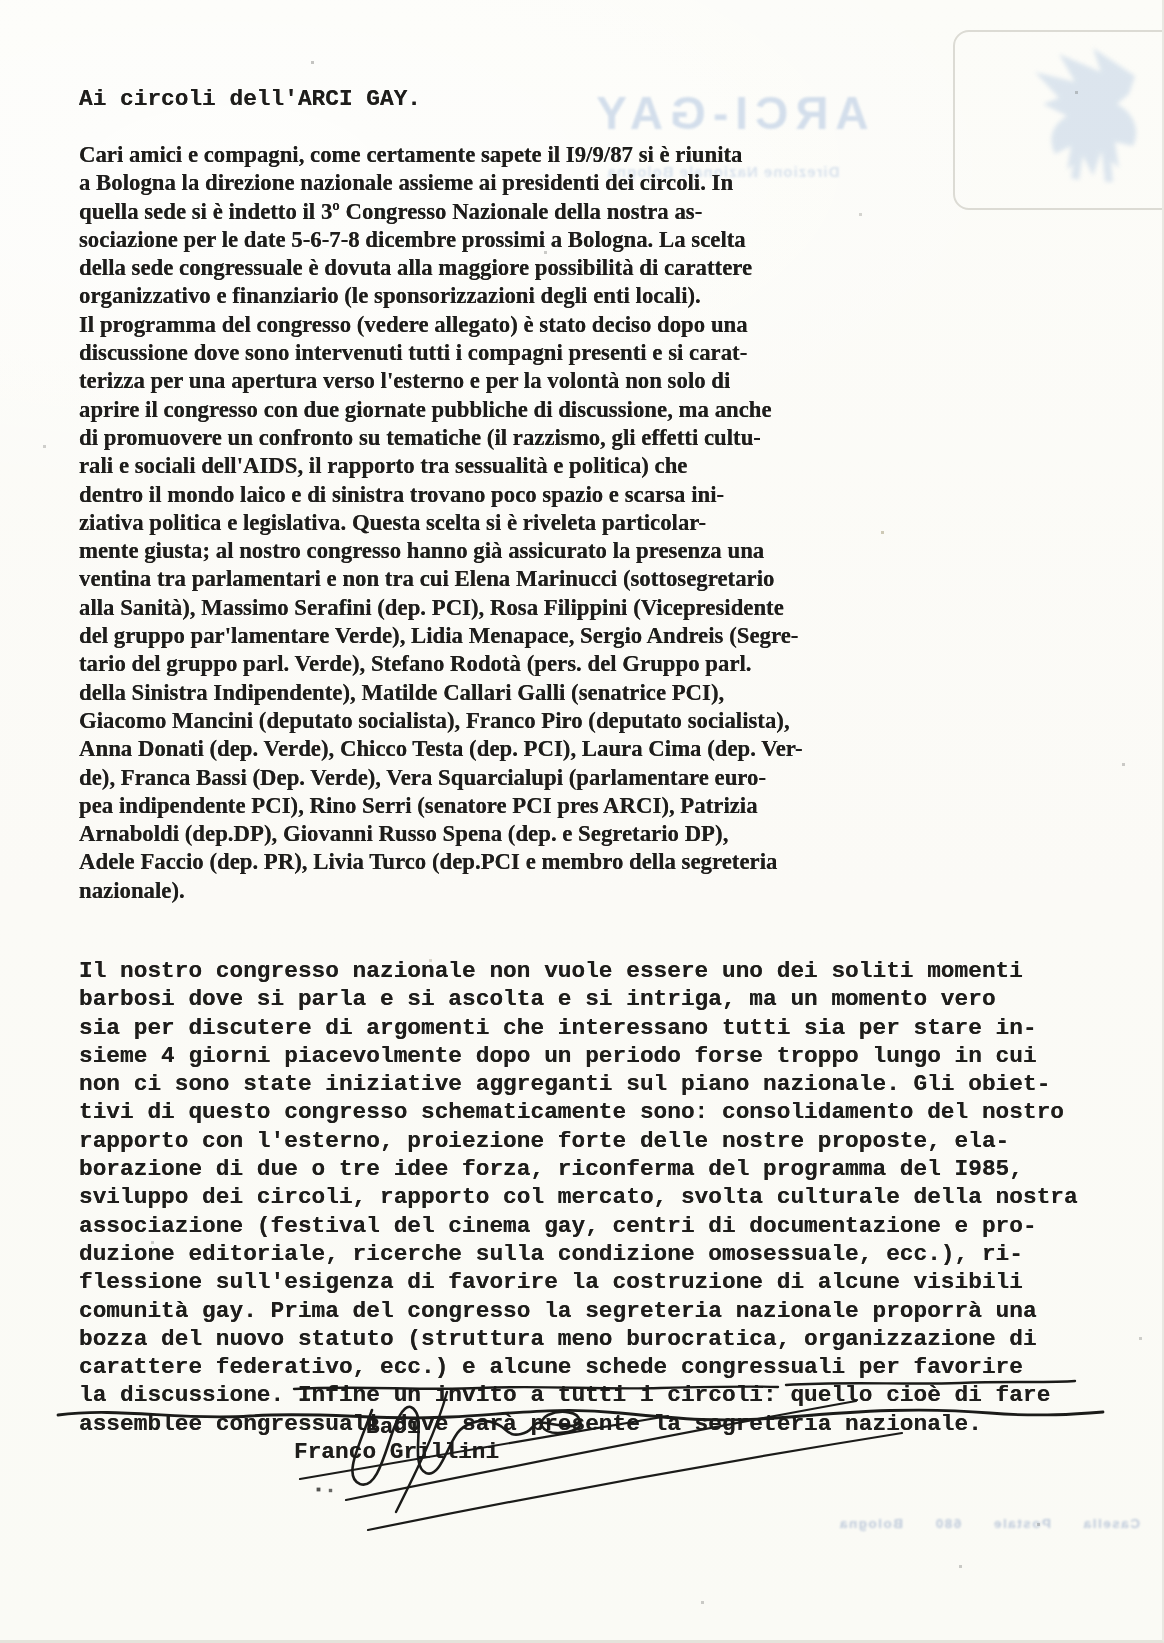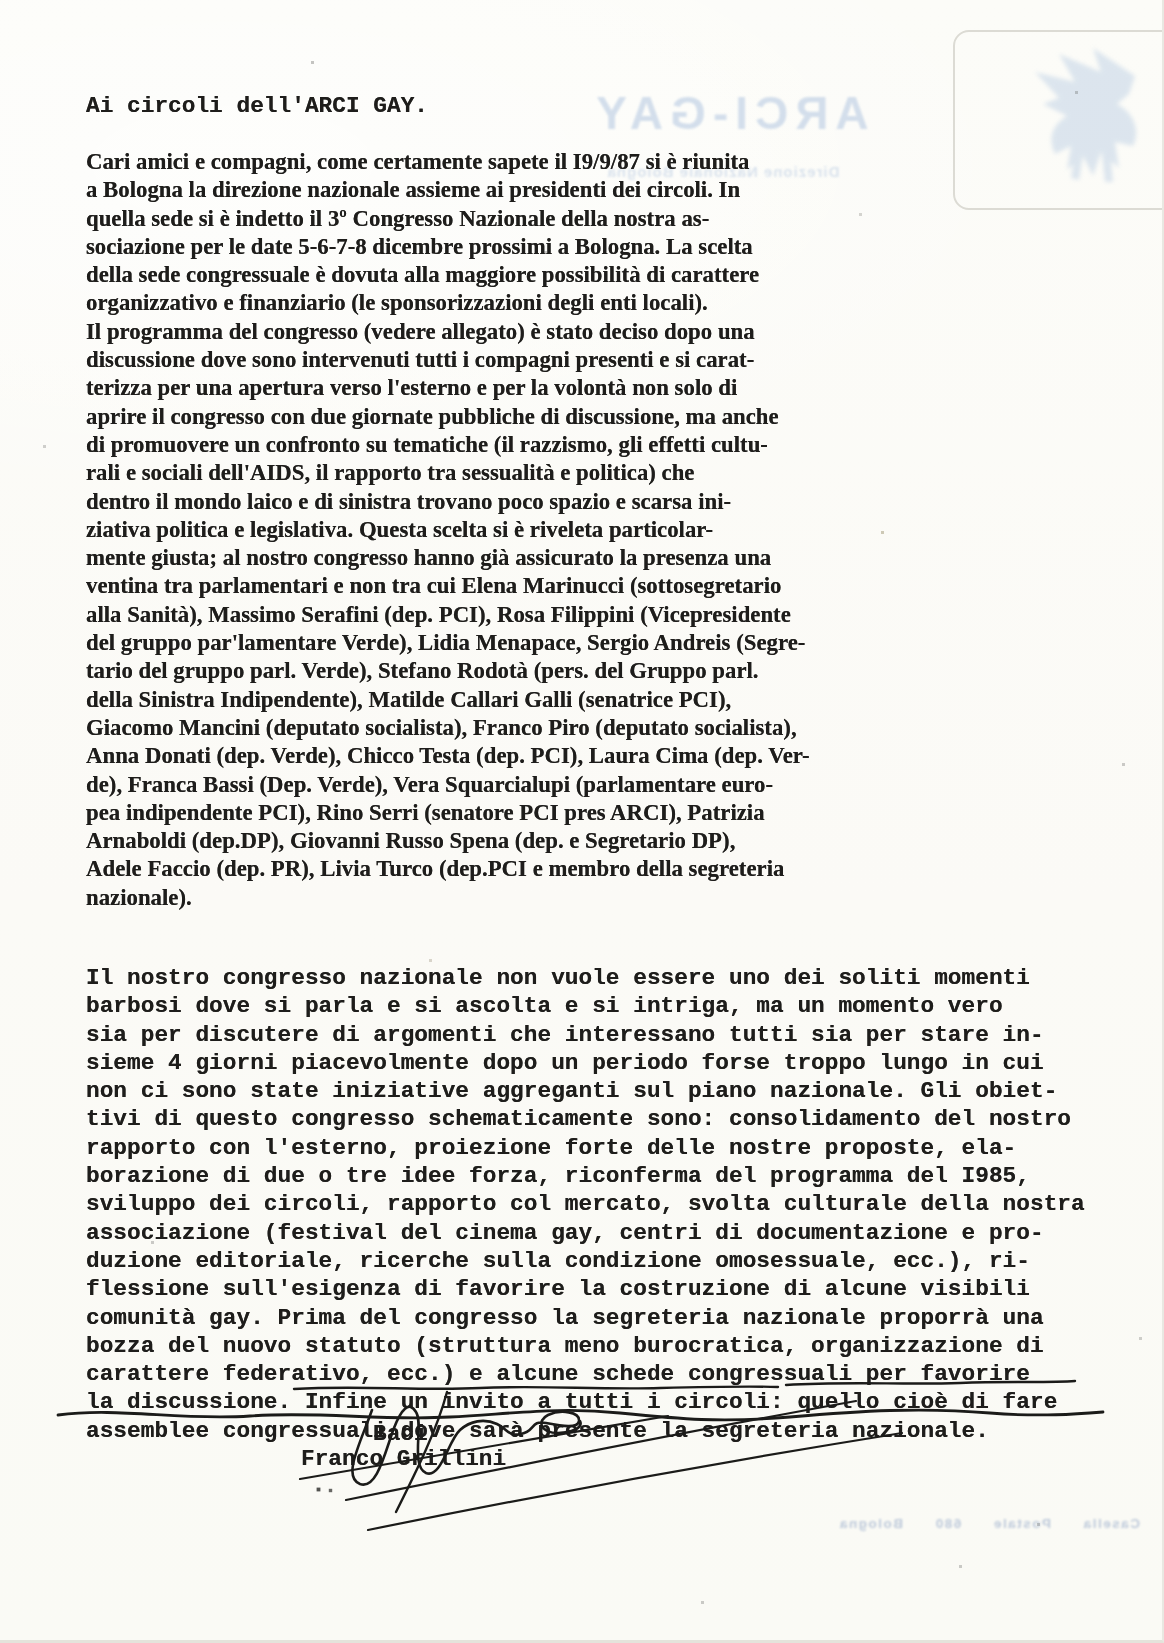--- a/index.html
+++ b/index.html
@@ -11,21 +11,21 @@
   .page{
     position:absolute;inset:0;overflow:hidden;
     background:
       radial-gradient(1200px 500px at 20% 10%, rgba(255,255,255,0.6), rgba(0,0,0,0) 70%),
       linear-gradient(180deg,#fcfcf8 0%,#fbfaf6 55%,#fafaf5 100%);
     border-right:2px solid #e9e8e2;
     border-bottom:3px solid #e4e3db;
   }
   
   .typ{
-    position:absolute;margin:8px;white-space:pre;
+    position:absolute;margin:1px;white-space:pre;
     font:700 22.8px/28.3px "Liberation Mono", monospace;
     color:#1e1d1b;
     text-shadow:0 0 0.5px rgba(30,29,27,0.75);
   }
   
   .bleed{
     position:absolute;
     transform:scaleX(-1);
     font-family:"Liberation Sans", sans-serif;
     color:#ccd9e9;

